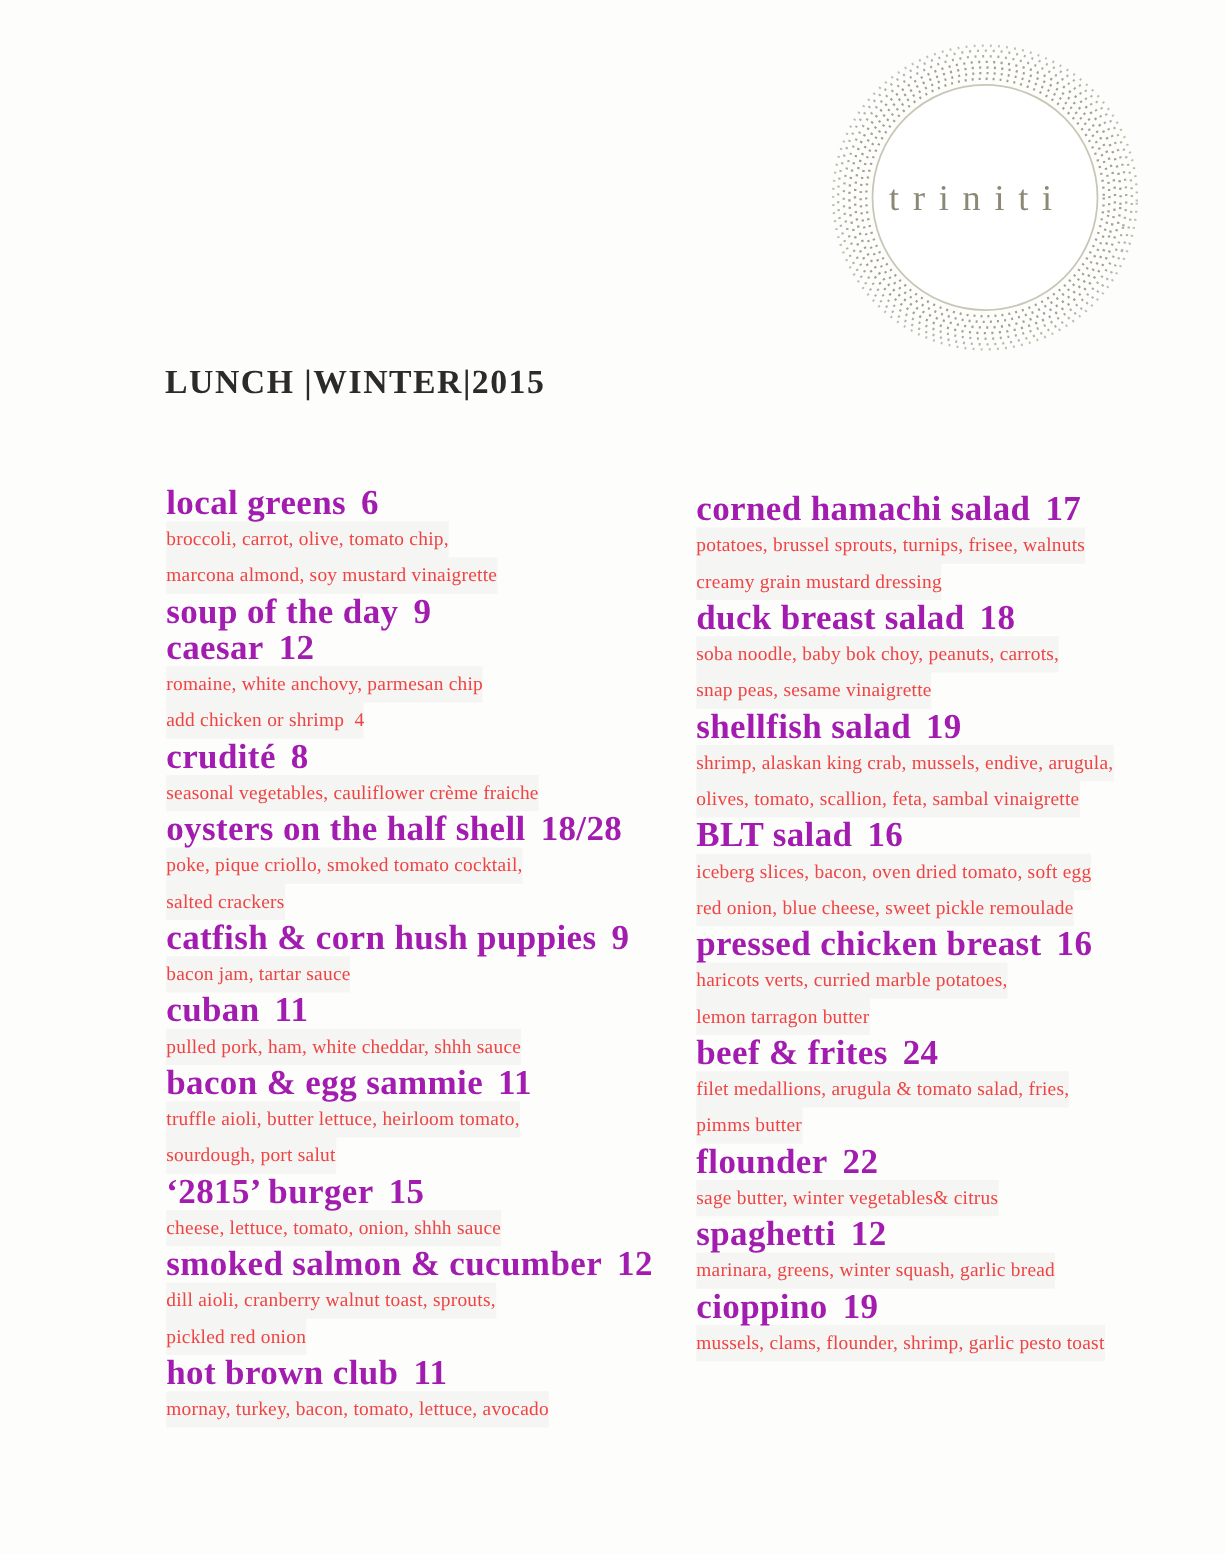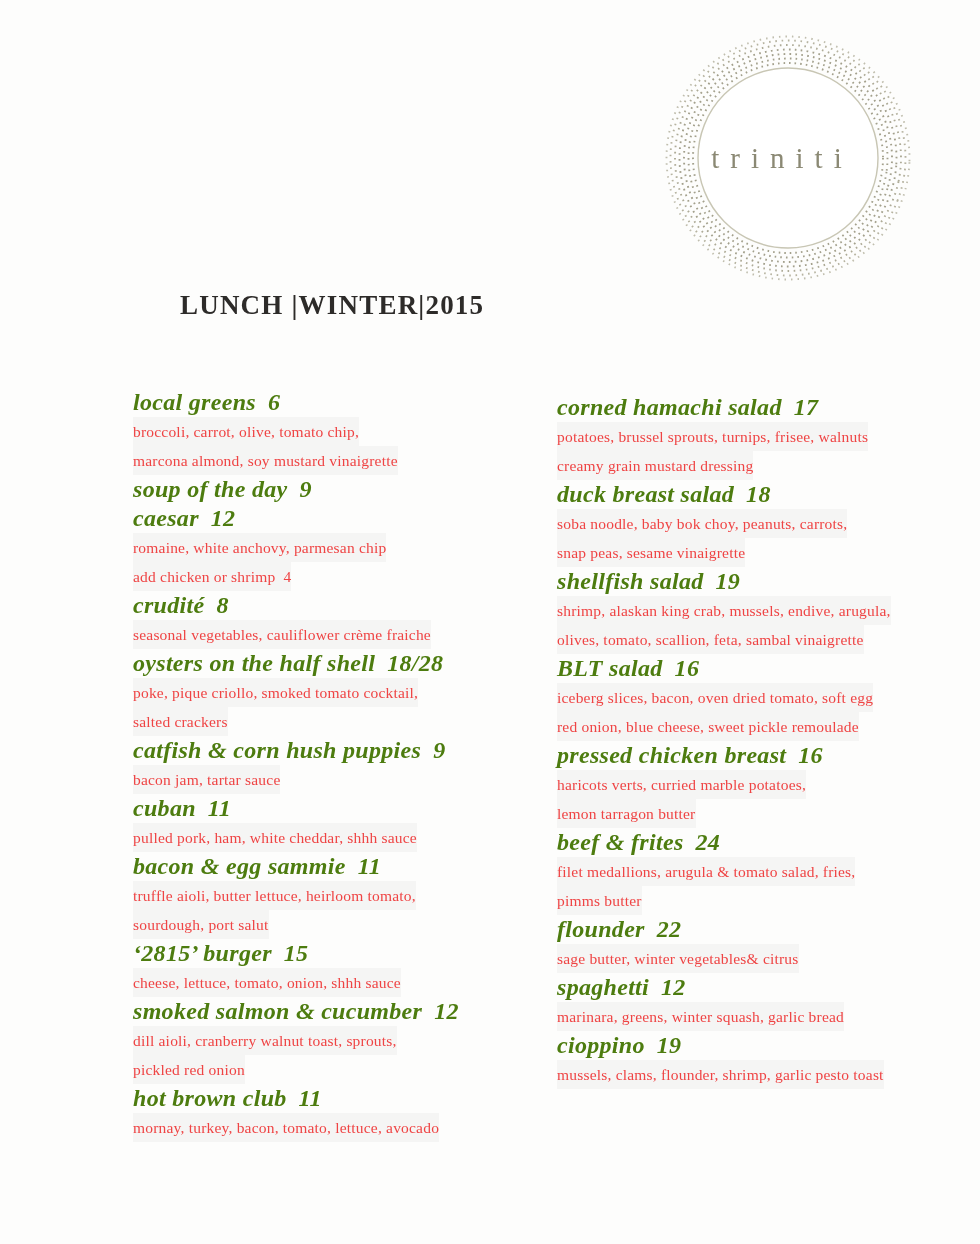--- a/index.html
+++ b/index.html
@@ -28,43 +28,41 @@
   }
   .logo svg { display: block; width: 100%; height: 100%; }
   .menu-header {
     position: absolute;
     left: 132px;
     top: 290px;
     font-size: 27px;
     font-weight: 700;
     color: #2d2b29;
     letter-spacing: 1.2px;
-    margin-left: 48px;
   }
   .column {
     position: absolute;
   }
   .col-left {
     left: 133px;
     top: 388px;
     width: 400px;
   }
   .col-right {
     left: 557px;
     top: 393px;
     width: 420px;
   }
   .menu-item { margin: 0; }
   .item-title {
-    font-size: 24px;
+    font-size: 28px;
     font-weight: 700;
-    color: #4d7c0f;
+    color: #a21caf;
     line-height: 29px;
     letter-spacing: 0.3px;
-    font-style: italic;
   }
   .item-price {
     margin-left: 12px;
   }
   .item-desc {
     font-size: 15.5px;
     color: #ef4444;
     line-height: 29px;
     letter-spacing: 0.2px;
     white-space: pre-wrap;

